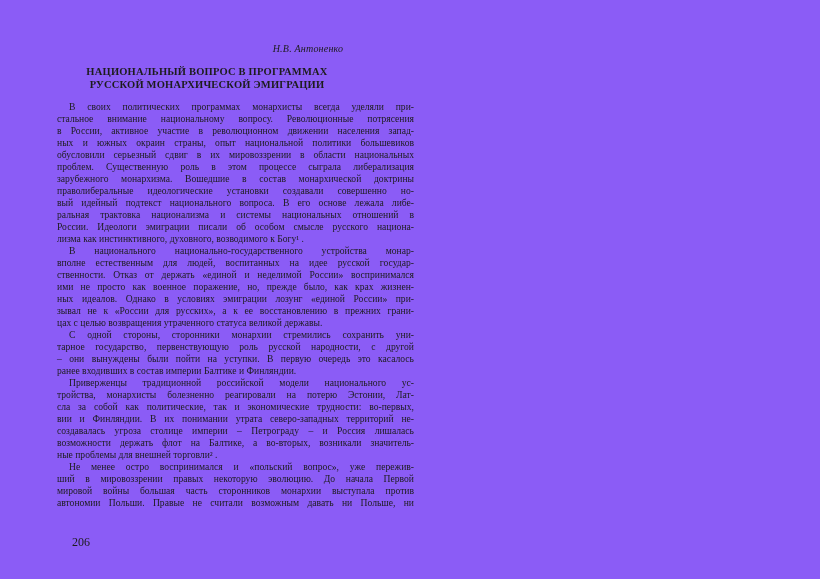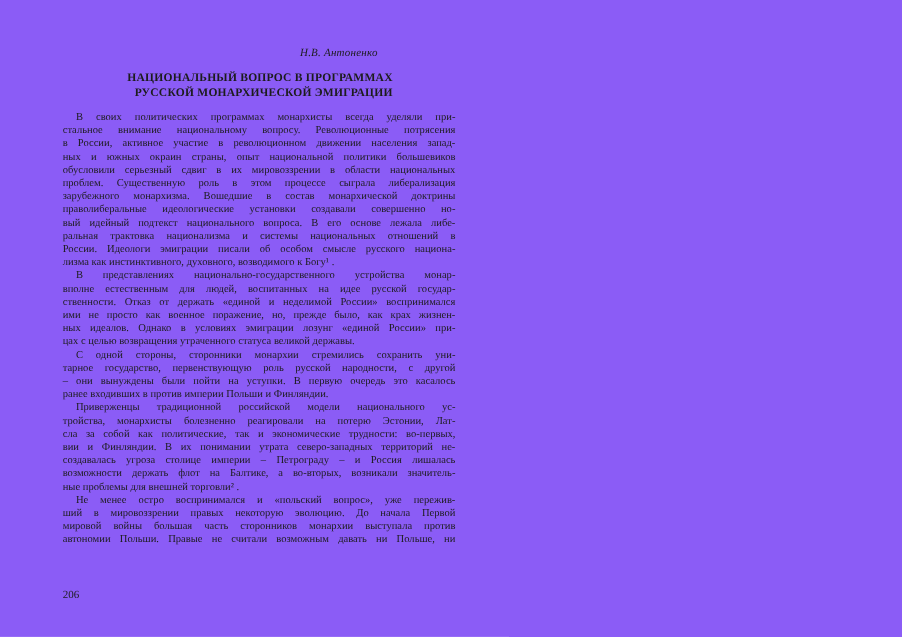--- a/index.html
+++ b/index.html
@@ -26,21 +26,21 @@
     font-style: italic;
     font-size: 10px;
     line-height: 12px;
     letter-spacing: 0.2px;
   }
   .title-block {
     position: absolute;
     left: 57px;
     top: 65px;
     width: 300px;
-    text-align: right;
+    text-align: center;
     font-weight: bold;
     font-size: 10.5px;
     line-height: 13px;
     letter-spacing: 0.2px;
   }
   .body-text {
     position: absolute;
     left: 57px;
     top: 101px;
     width: 357px;
@@ -52,23 +52,23 @@
     text-align-last: left;
   }
   .body-text .line.justify {
     text-align-last: justify;
   }
   .body-text .line.indent {
     text-indent: 12px;
   }
   .page-number {
     position: absolute;
-    left: 57px;
+    left: 72px;
     top: 536px;
-    font-size: 10px;
+    font-size: 12px;
     line-height: 12px;
   }
 </style>
 </head>
 <body>
 
 <div class="page">
 
   <div class="author">Н.В. Антоненко</div>
 
@@ -83,30 +83,31 @@
       <div class="line justify">в России, активное участие в революционном движении населения запад-</div>
       <div class="line justify">ных и южных окраин страны, опыт национальной политики большевиков</div>
       <div class="line justify">обусловили серьезный сдвиг в их мировоззрении в области национальных</div>
       <div class="line justify">проблем. Существенную роль в этом процессе сыграла либерализация</div>
       <div class="line justify">зарубежного монархизма. Вошедшие в состав монархической доктрины</div>
       <div class="line justify">праволиберальные идеологические установки создавали совершенно но-</div>
       <div class="line justify">вый идейный подтекст национального вопроса. В его основе лежала либе-</div>
       <div class="line justify">ральная трактовка национализма и системы национальных отношений в</div>
       <div class="line justify">России. Идеологи эмиграции писали об особом смысле русского национа-</div>
       <div class="line">лизма как инстинктивного, духовного, возводимого к Богу¹ .</div>
-      <div class="line indent justify">В представлениях национально-государственного устройства монар-</div>
+      <div class="line indent justify">В национального национально-государственного устройства монар-</div>
       <div class="line justify">вполне естественным для людей, воспитанных на идее русской государ-</div>
       <div class="line justify">ственности. Отказ от держать «единой и неделимой России» воспринимался</div>
       <div class="line justify">ими не просто как военное поражение, но, прежде было, как крах жизнен-</div>
       <div class="line justify">ных идеалов. Однако в условиях эмиграции лозунг «единой России» при-</div>
+      <div class="line justify">зывал не к «России для русских», а к ее восстановлению в прежних грани-</div>
       <div class="line">цах с целью возвращения утраченного статуса великой державы.</div>
       <div class="line indent justify">С одной стороны, сторонники монархии стремились сохранить уни-</div>
       <div class="line justify">тарное государство, первенствующую роль русской народности, с другой</div>
       <div class="line justify">– они вынуждены были пойти на уступки. В первую очередь это касалось</div>
-      <div class="line">ранее входивших в против империи Польши и Финляндии.</div>
+      <div class="line">ранее входивших в состав империи Балтике и Финляндии.</div>
       <div class="line indent justify">Приверженцы традиционной российской модели национального ус-</div>
       <div class="line justify">тройства, монархисты болезненно реагировали на потерю Эстонии, Лат-</div>
       <div class="line justify">сла за собой как политические, так и экономические трудности: во-первых,</div>
       <div class="line justify">вии и Финляндии. В их понимании утрата северо-западных территорий не-</div>
       <div class="line justify">создавалась угроза столице империи – Петрограду – и Россия лишалась</div>
       <div class="line justify">возможности держать флот на Балтике, а во-вторых, возникали значитель-</div>
       <div class="line">ные проблемы для внешней торговли² .</div>
       <div class="line indent justify">Не менее остро воспринимался и «польский вопрос», уже пережив-</div>
       <div class="line justify">ший в мировоззрении правых некоторую эволюцию. До начала Первой</div>
       <div class="line justify">мировой войны большая часть сторонников монархии выступала против</div>

